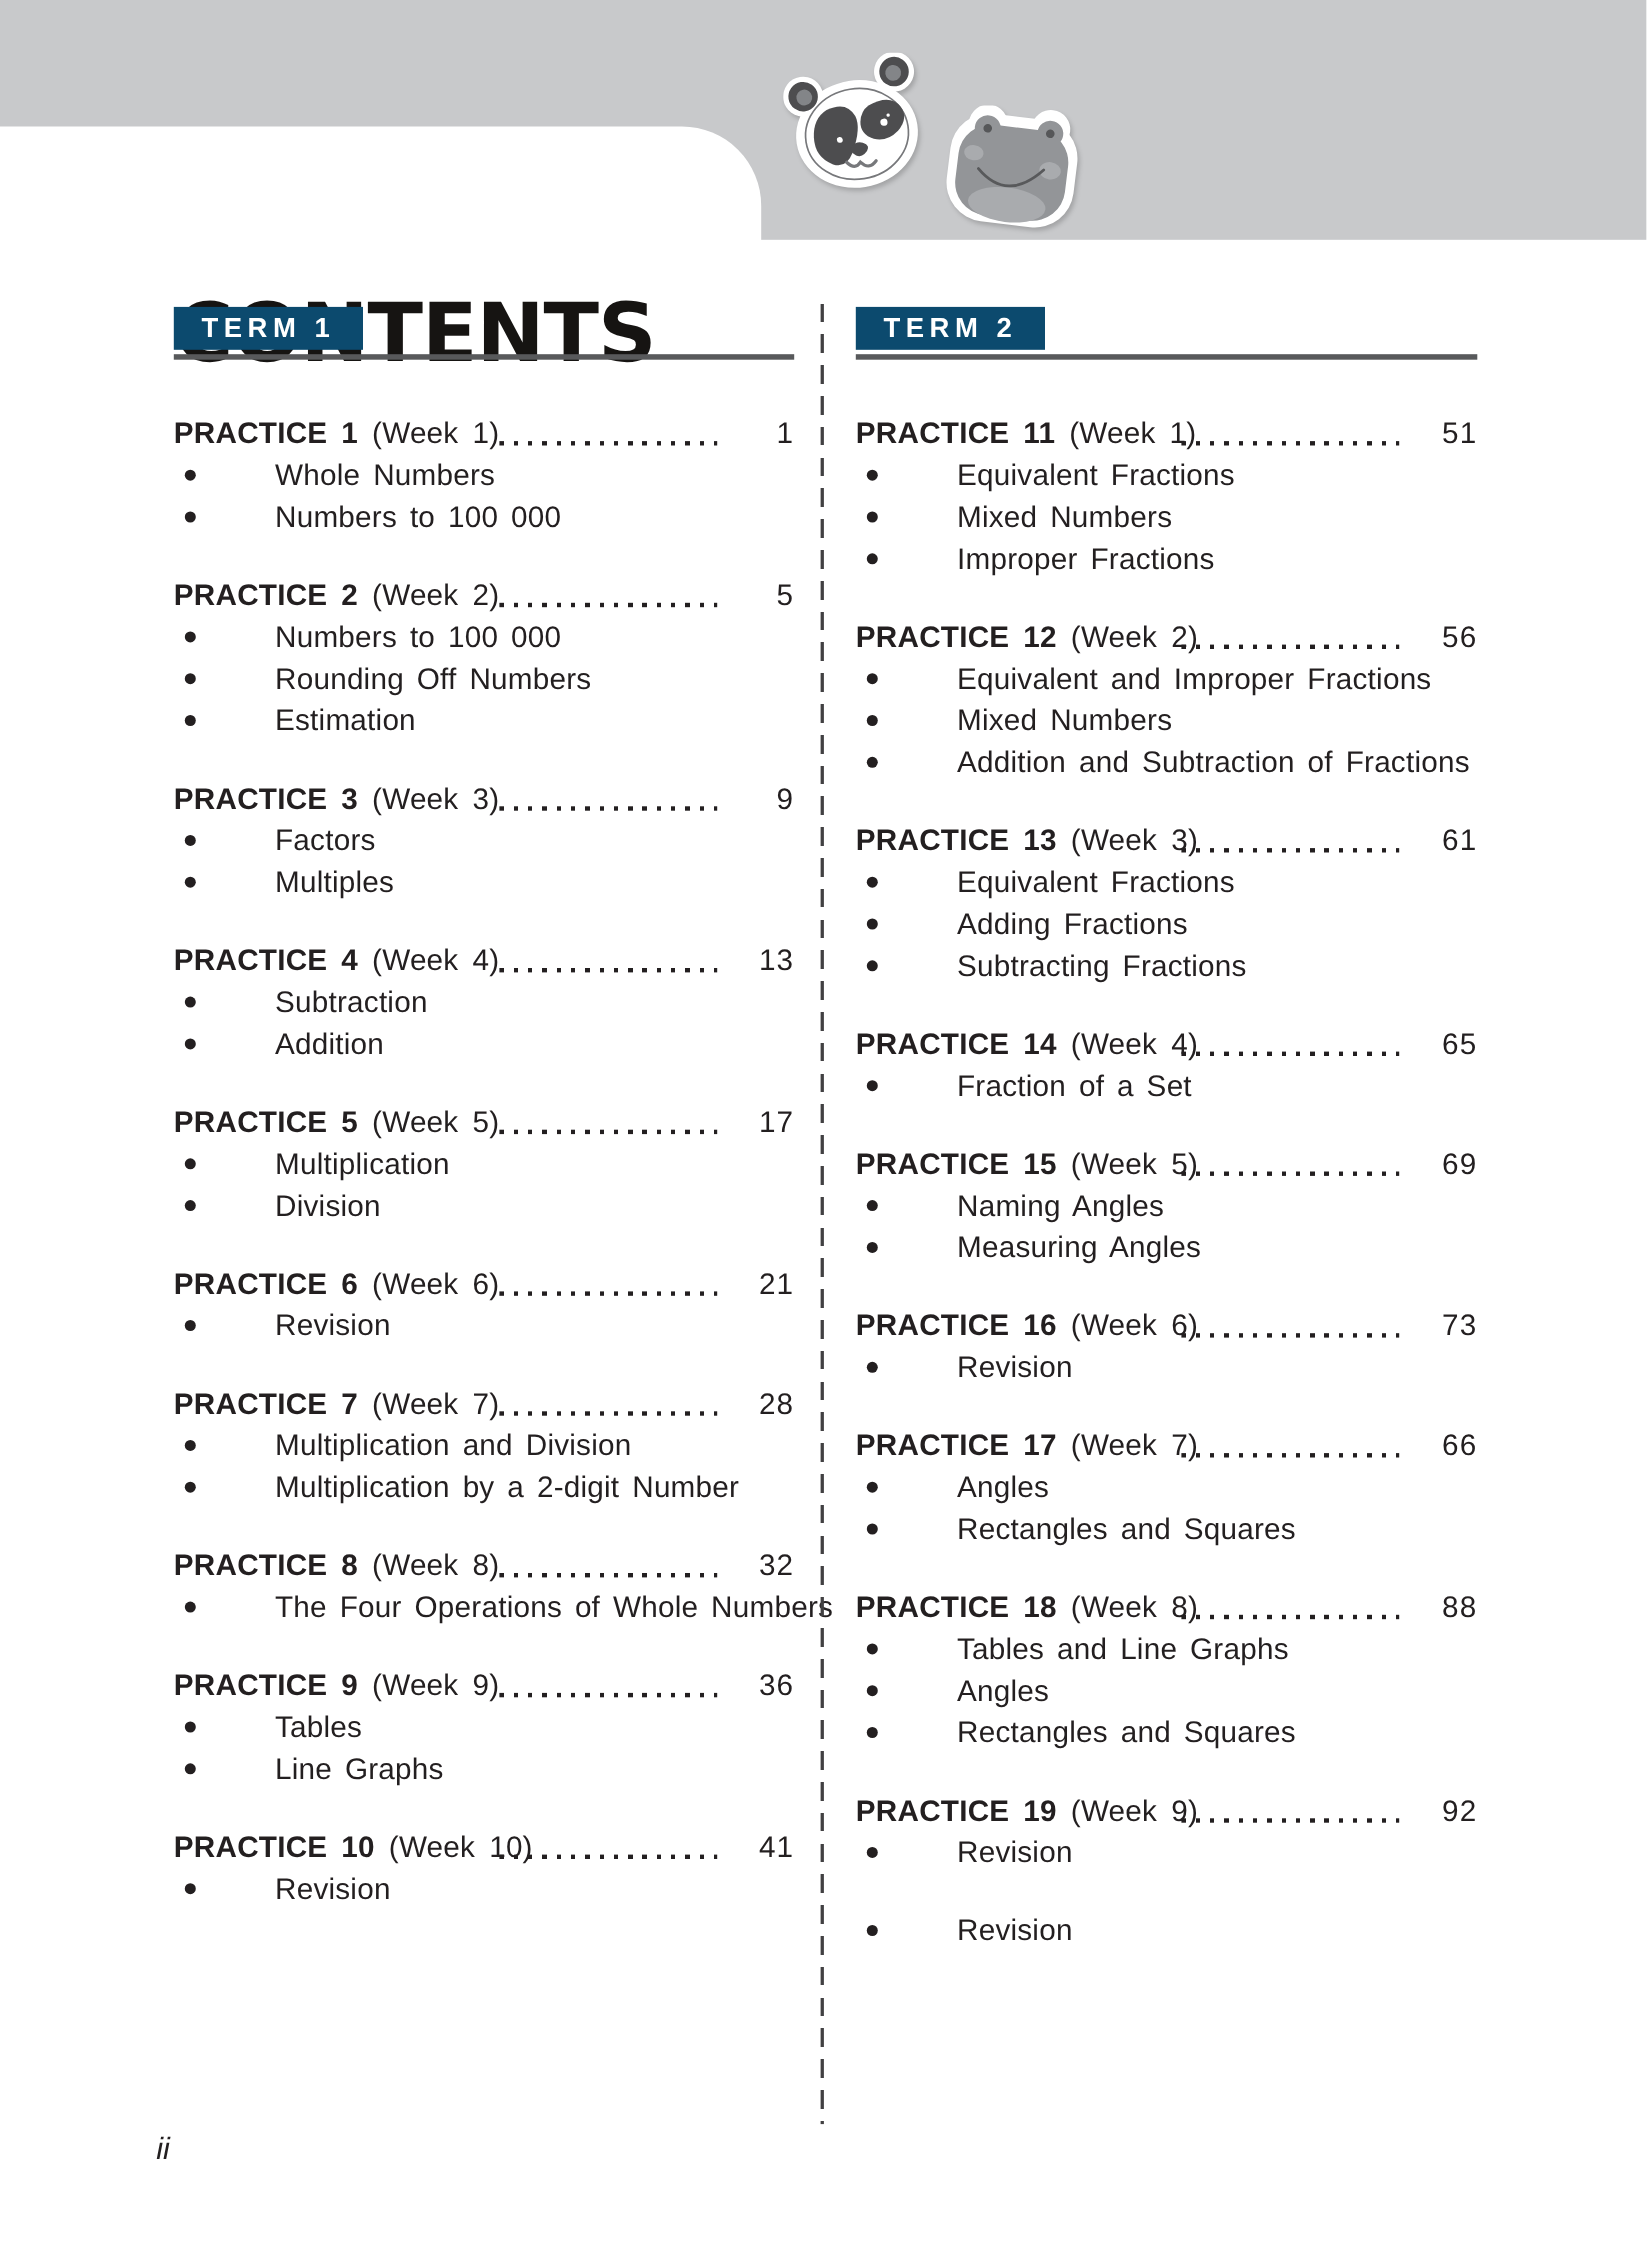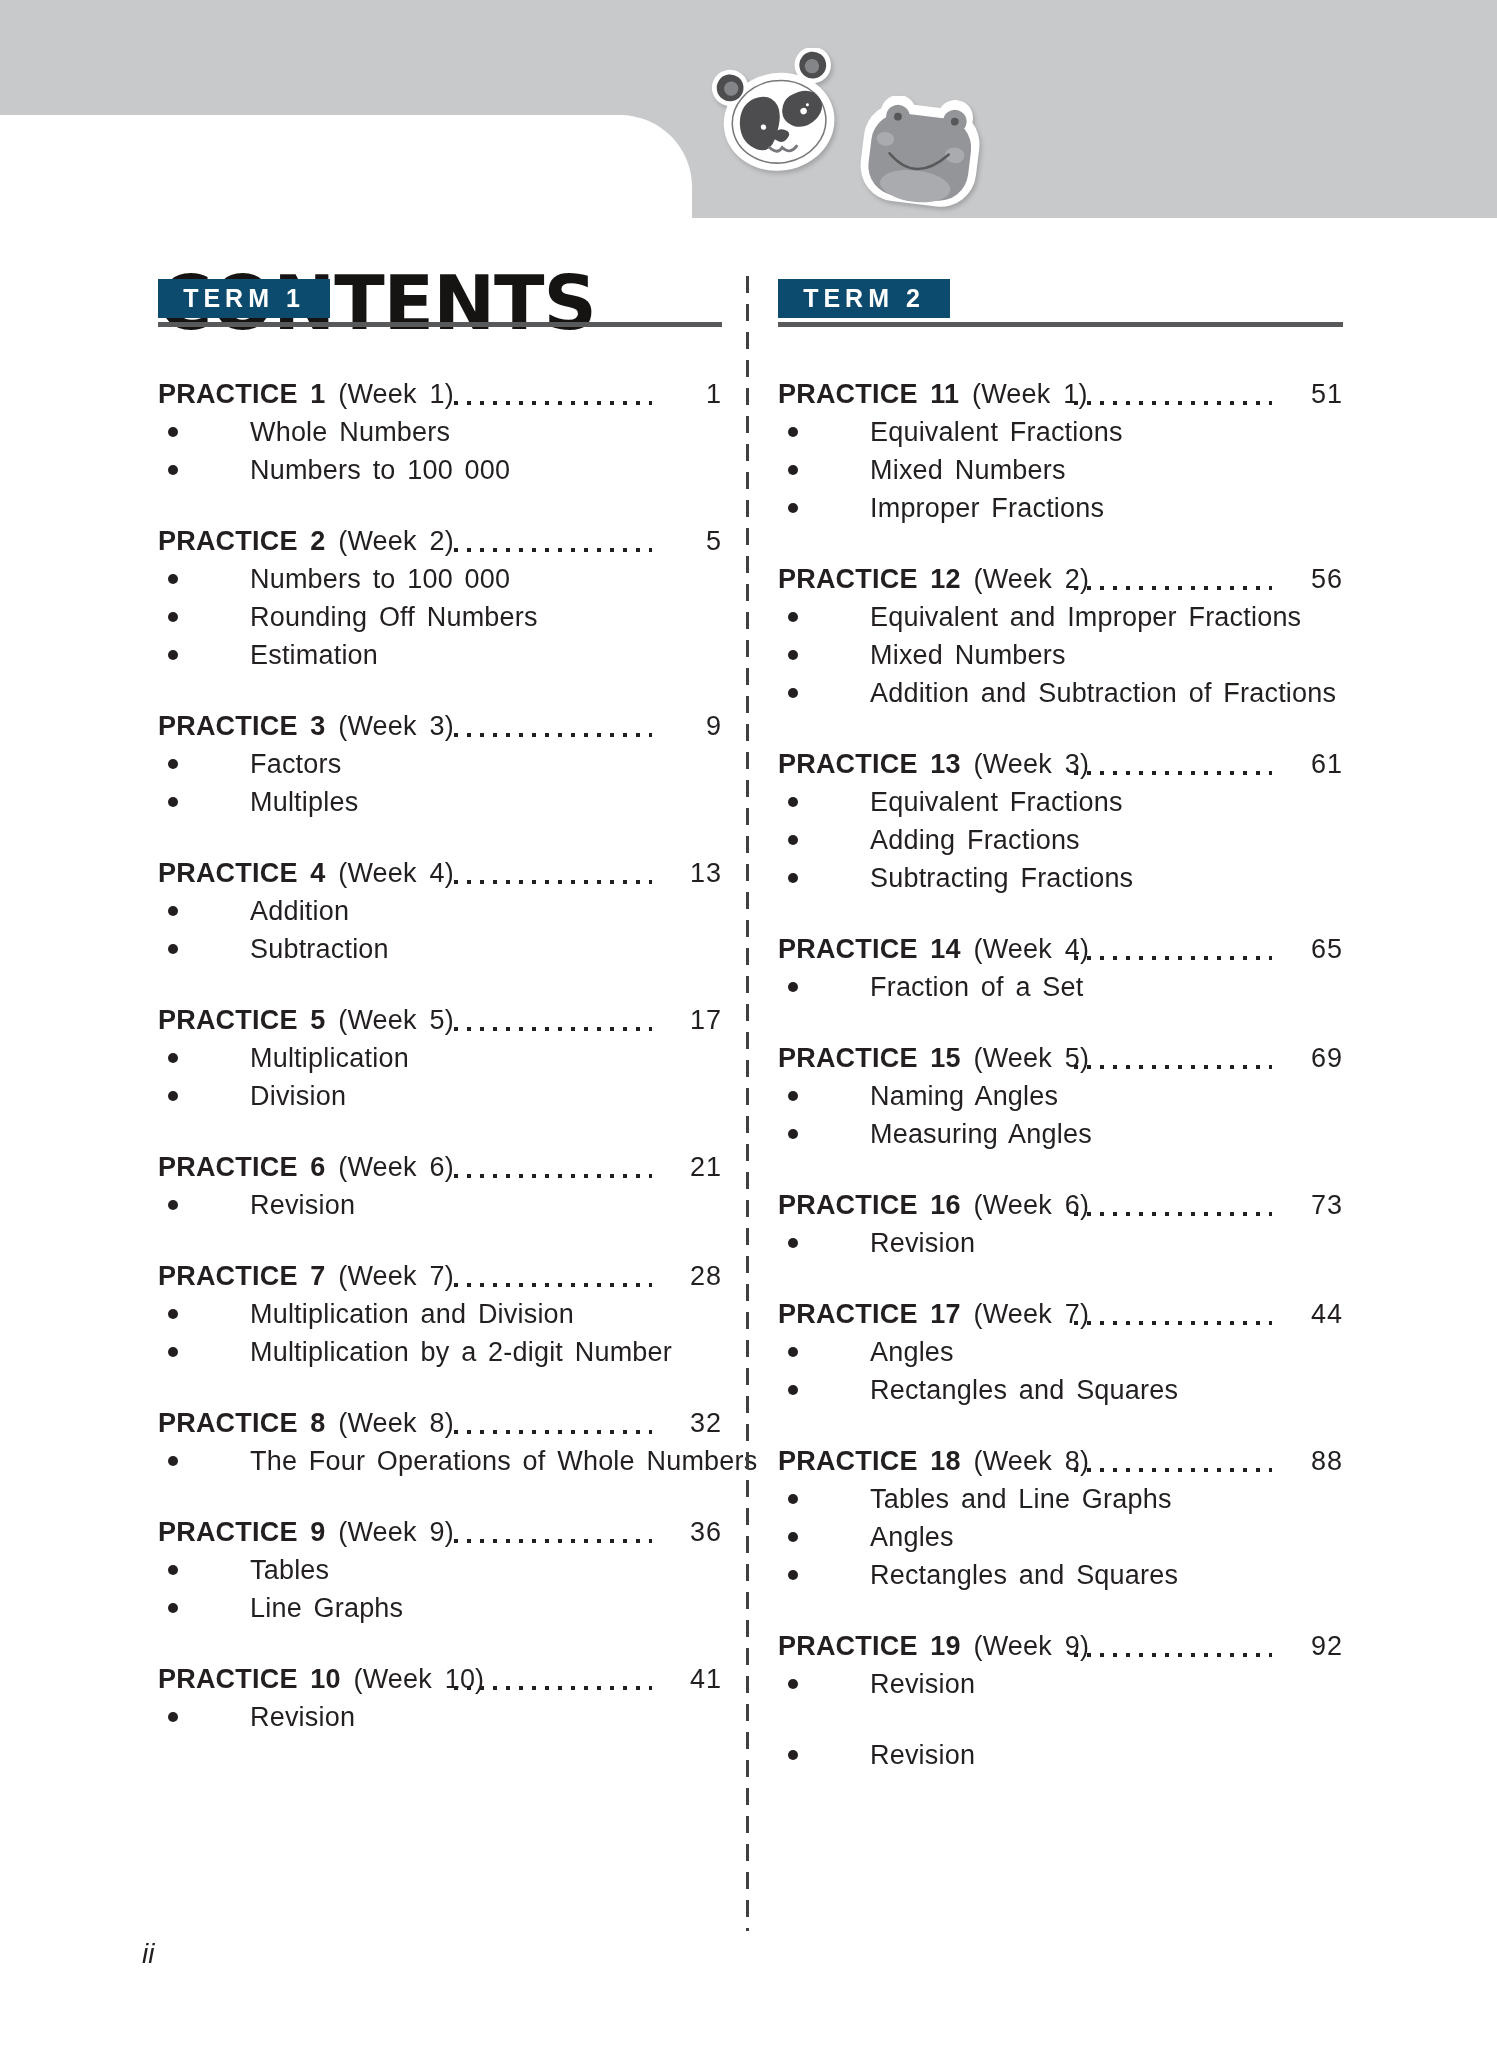--- a/index.html
+++ b/index.html
@@ -165,22 +165,22 @@
             <li>Multiples</li>
           </ul>
         </div>
         <div class="entry">
           <div class="entry-heading">
             <span class="entry-name"><b>PRACTICE 4</b> <span class="week">(Week 4)</span></span>
             <span class="dots"></span>
             <span class="page-num">13</span>
           </div>
           <ul class="topics">
+            <li>Subtraction</li>
             <li>Addition</li>
-            <li>Subtraction</li>
           </ul>
         </div>
         <div class="entry">
           <div class="entry-heading">
             <span class="entry-name"><b>PRACTICE 5</b> <span class="week">(Week 5)</span></span>
             <span class="dots"></span>
             <span class="page-num">17</span>
           </div>
           <ul class="topics">
             <li>Multiplication</li>
@@ -313,21 +313,21 @@
             <span class="page-num">73</span>
           </div>
           <ul class="topics">
             <li>Revision</li>
           </ul>
         </div>
         <div class="entry">
           <div class="entry-heading">
             <span class="entry-name"><b>PRACTICE 17</b> <span class="week">(Week 7)</span></span>
             <span class="dots"></span>
-            <span class="page-num">44</span>
+            <span class="page-num">66</span>
           </div>
           <ul class="topics">
             <li>Angles</li>
             <li>Rectangles and Squares</li>
           </ul>
         </div>
         <div class="entry">
           <div class="entry-heading">
             <span class="entry-name"><b>PRACTICE 18</b> <span class="week">(Week 8)</span></span>
             <span class="dots"></span>

